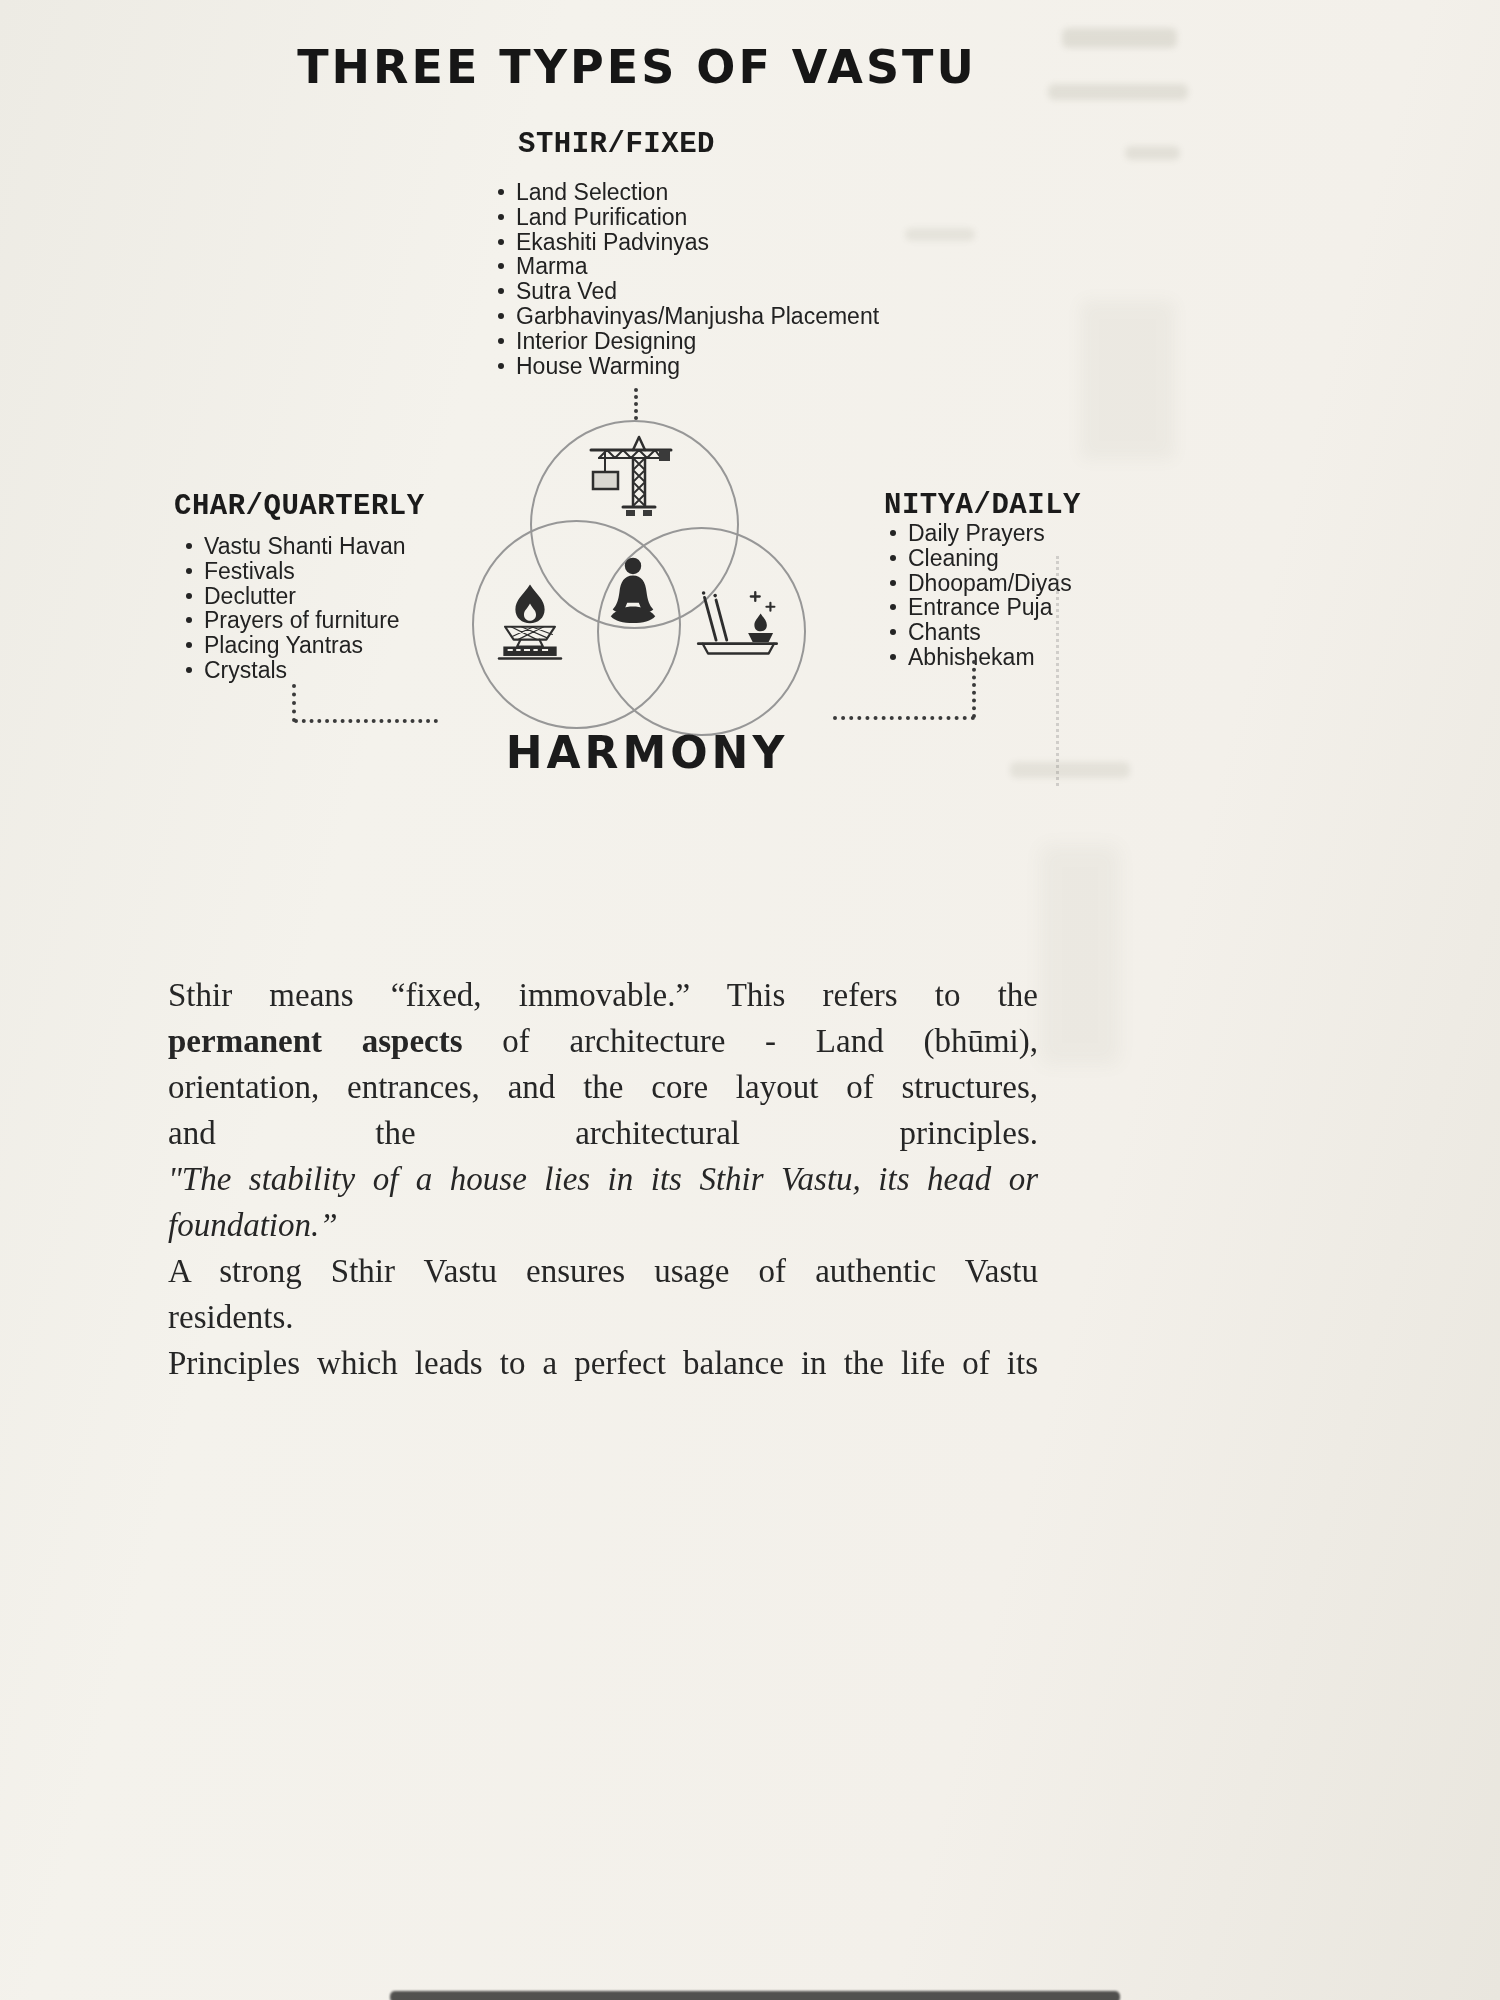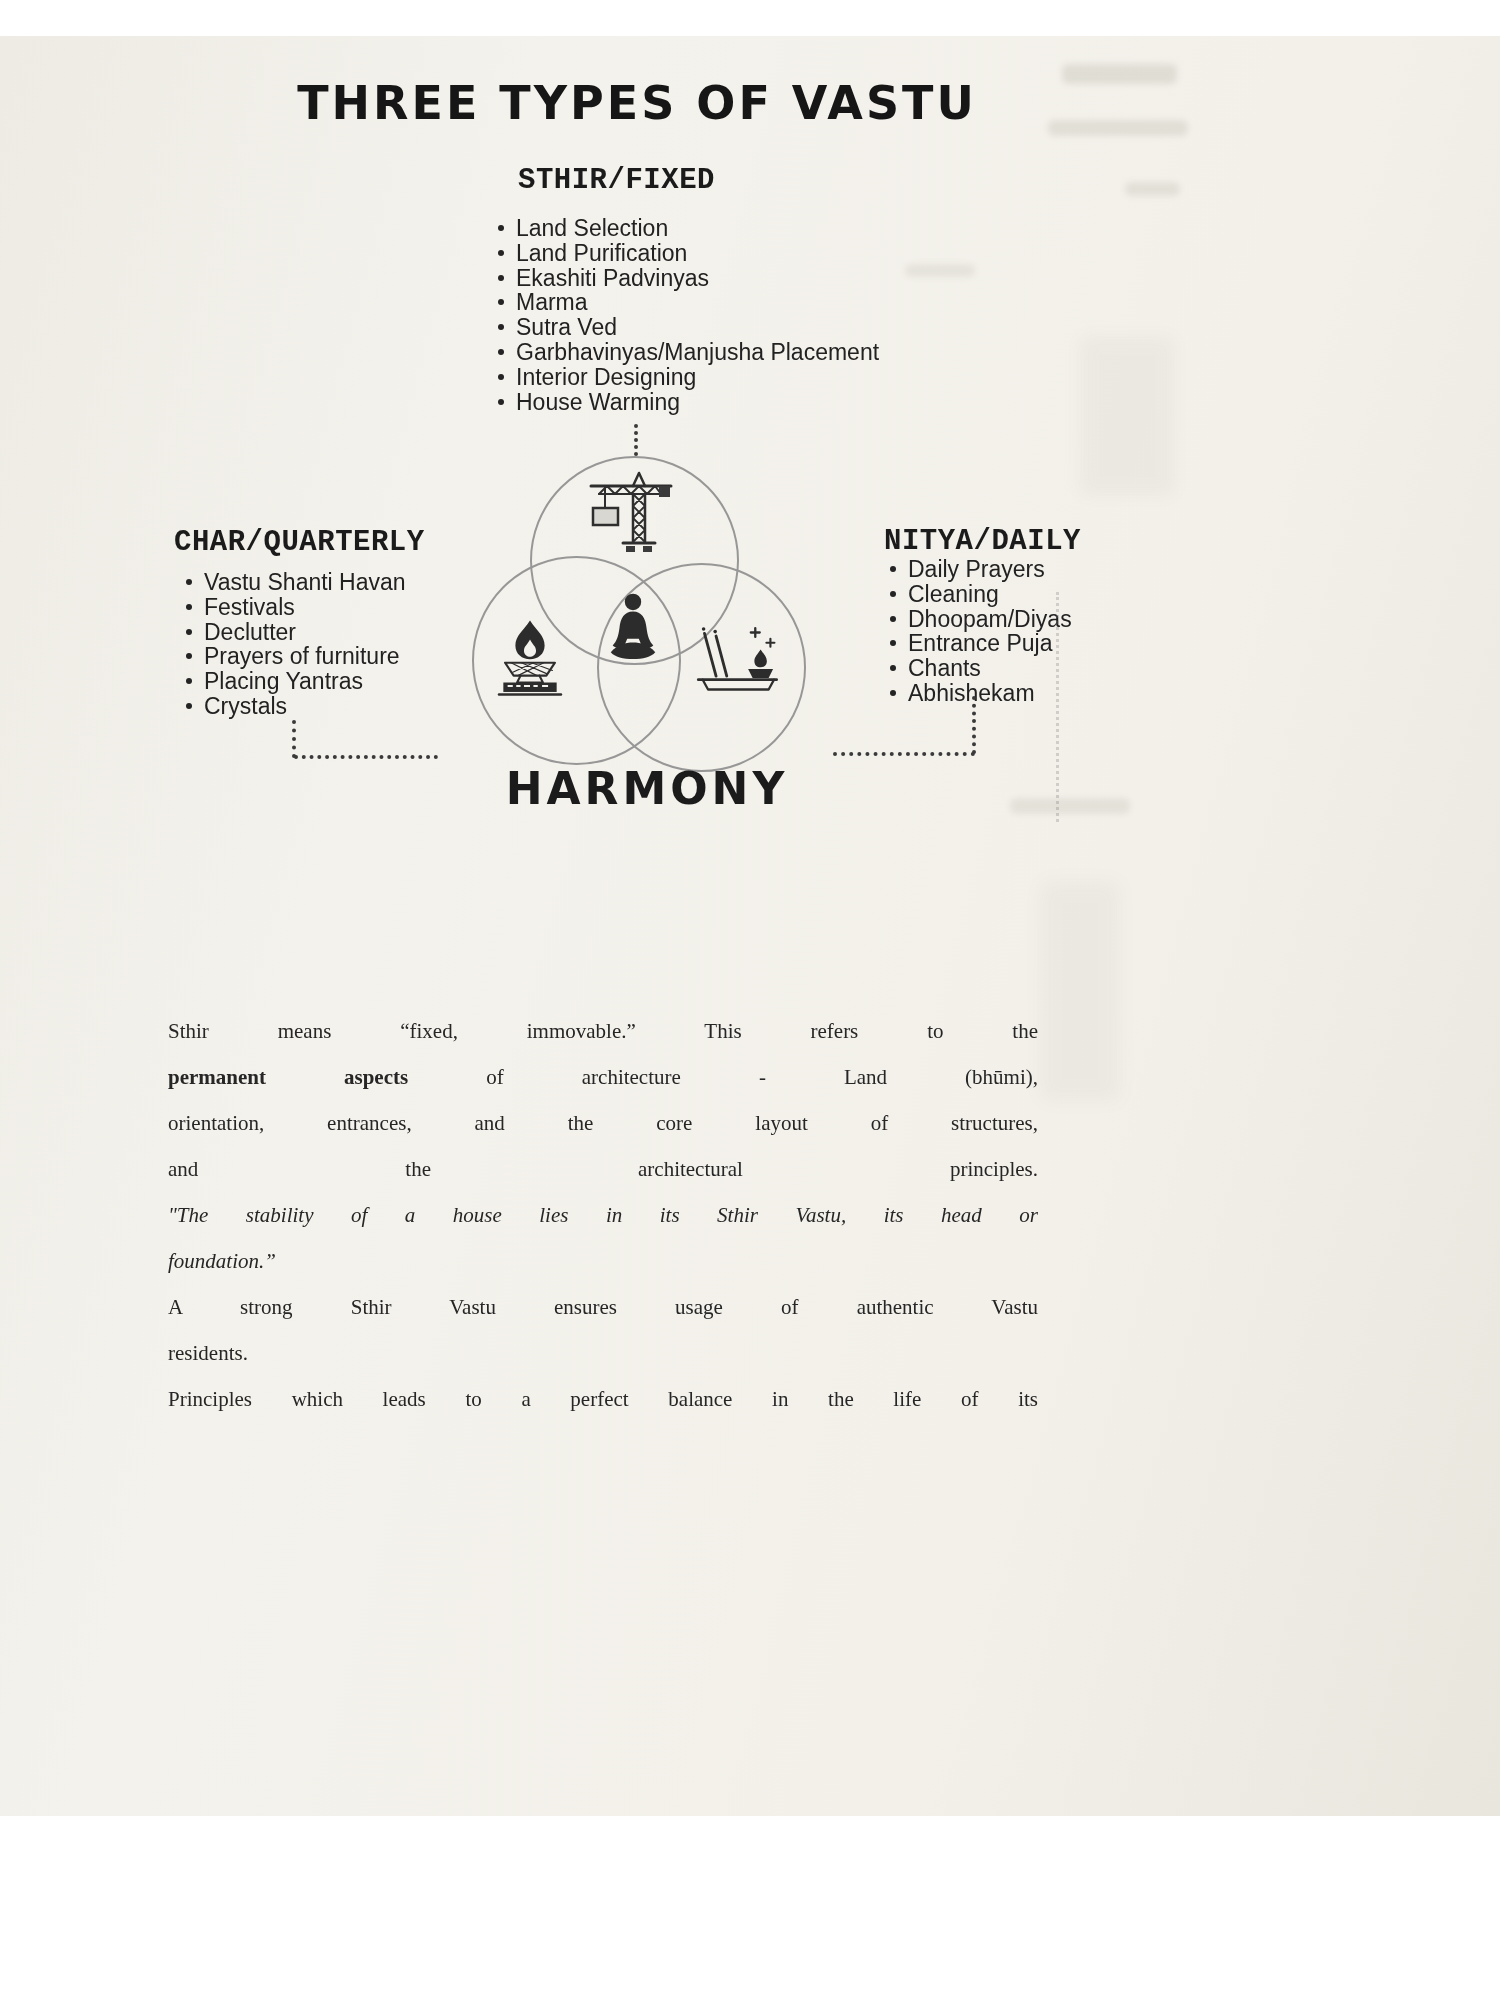--- a/index.html
+++ b/index.html
@@ -1,23 +1,22 @@
 <!DOCTYPE html>
 <html><head>
 <meta charset="utf-8">
 <style>
   html,body{margin:0;padding:0;}
   #page{
     position:relative;
-    width:1500px;height:1780px;
+    width:1500px;height:2000px;
     background:linear-gradient(105deg,#edebe4 0%,#f4f2ec 28%,#f3f0ea 70%,#e9e6de 100%);
     font-family:"Liberation Sans",sans-serif;
     color:#1f1f1f;
     overflow:hidden;
-    margin-top:36px;
   }
   .abs{position:absolute;}
 
   
   .main-title{
     left:137px;top:40px;width:1000px;text-align:center;
     font-family:"DejaVu Sans",sans-serif;
     font-size:46px;font-weight:800;letter-spacing:3px;color:#161616;
   }
   .diagram-heading{
@@ -69,21 +68,21 @@
   
   .serif{font-family:"Liberation Serif","DejaVu Serif",serif;}
   .body-heading{
     left:168px;top:893px;width:900px;
     font-size:37px;color:#1d1d1d;
   }
   .body-heading .bh-bold{font-weight:700;}
   .bodyblock{left:168px;width:870px;color:#262626;}
   .p1{top:972px;}
   .p2{top:1448px;}
-  .bline{font-size:21px;height:46px;line-height:46px;white-space:normal;}
+  .bline{font-size:33px;height:46px;line-height:46px;white-space:normal;}
   .jl{text-align:justify;text-align-last:justify;}
   .ll{text-align:left;}
   .it{font-style:italic;}
   .bold{font-weight:700;}
 
   
   .icon svg{display:block;width:100%;height:100%;}
   .st{stroke:#2e2e2e;fill:none;stroke-linecap:round;stroke-linejoin:round;}
 
   

